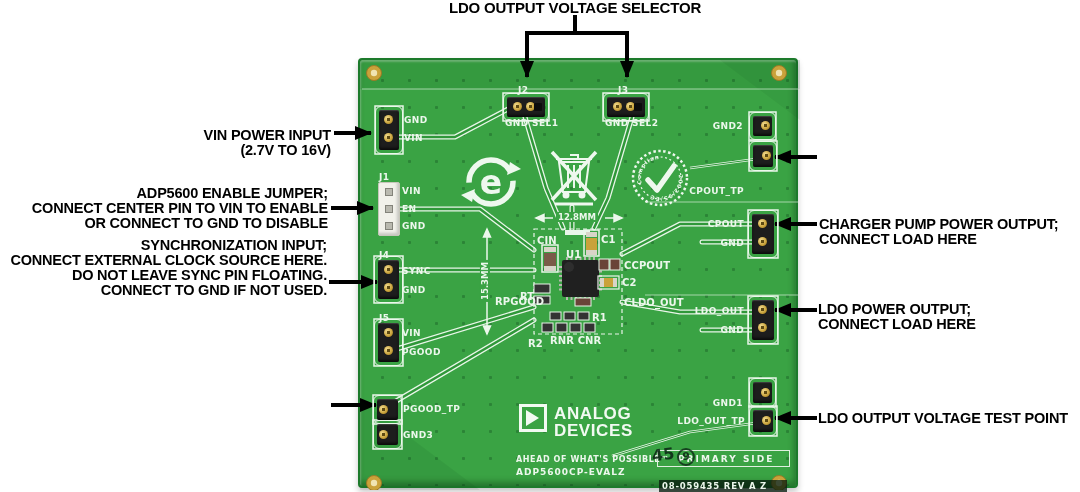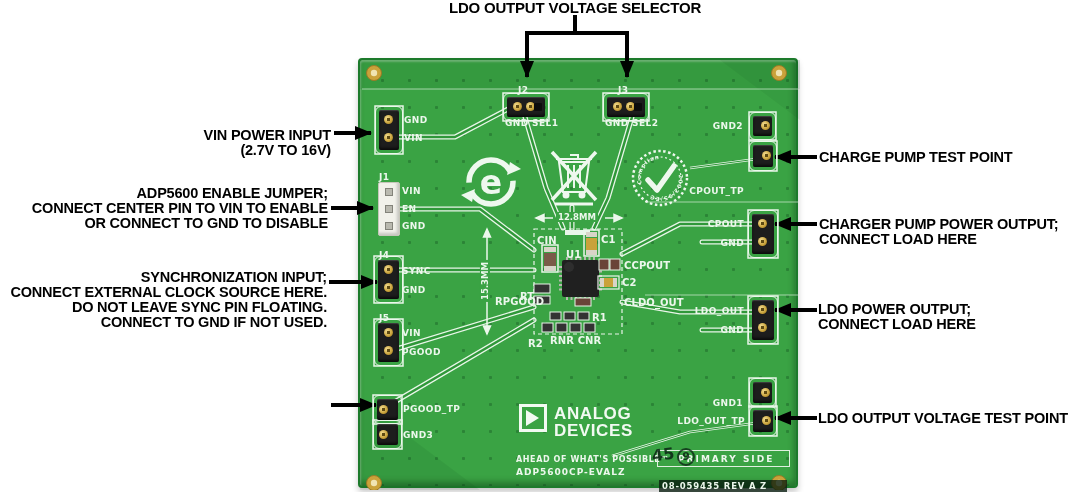--- a/index.html
+++ b/index.html
@@ -372,31 +372,28 @@
     <div>VIN POWER INPUT</div>
     <div>(2.7V TO 16V)</div>
   </div>
 
   <div class="callout ra" style="right:752px;top:186px;">
     <div>ADP5600 ENABLE JUMPER;</div>
     <div>CONNECT CENTER PIN TO VIN TO ENABLE</div>
     <div>OR CONNECT TO GND TO DISABLE</div>
   </div>
 
-  <div class="callout ra" style="right:753px;top:270px;">
+  <div class="callout ra" style="right:753px;top:238px;">
     <div>SYNCHRONIZATION INPUT;</div>
     <div>CONNECT EXTERNAL CLOCK SOURCE HERE.</div>
     <div>DO NOT LEAVE SYNC PIN FLOATING.</div>
     <div>CONNECT TO GND IF NOT USED.</div>
   </div>
 
 
-  <div class="callout" style="left:819px;top:150px;">
-    <div>CHARGE PUMP TEST POINT</div>
-  </div>
 
   <div class="callout" style="left:819px;top:217px;">
     <div>CHARGER PUMP POWER OUTPUT;</div>
     <div>CONNECT LOAD HERE</div>
   </div>
 
   <div class="callout" style="left:818px;top:302px;">
     <div>LDO POWER OUTPUT;</div>
     <div>CONNECT LOAD HERE</div>
   </div>

